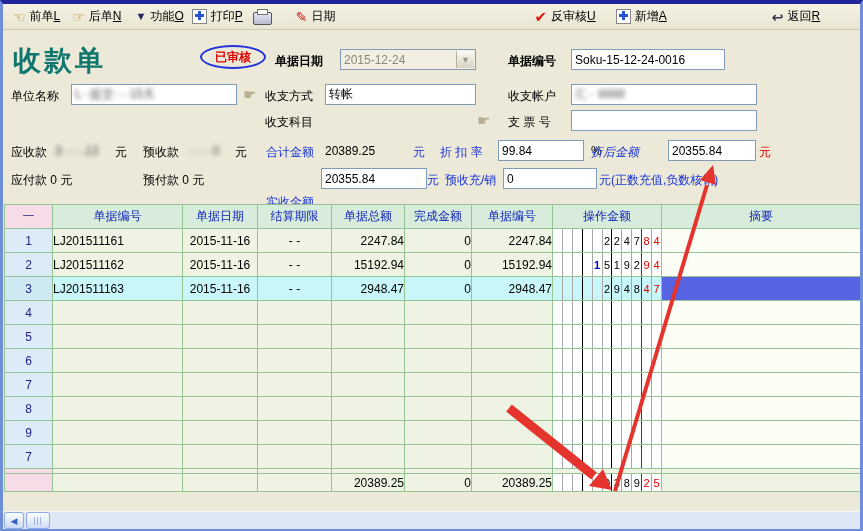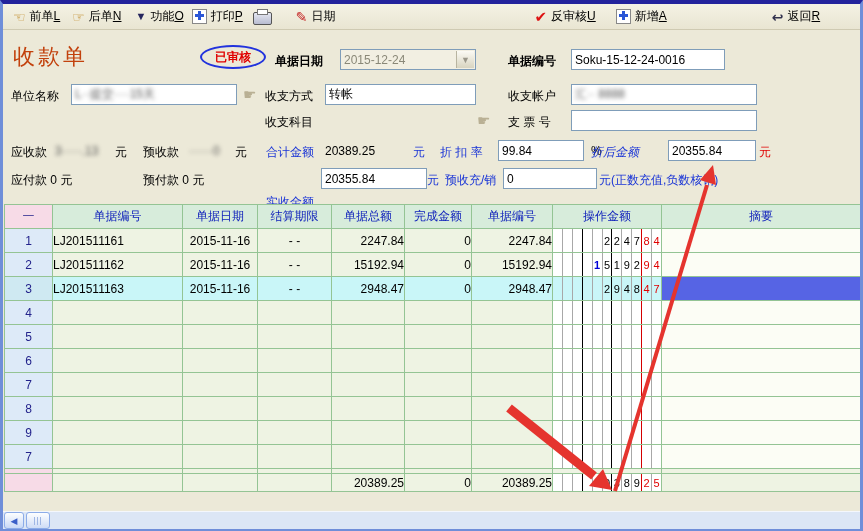--- a/index.html
+++ b/index.html
@@ -23,22 +23,22 @@
               border:1px solid #555;border-radius:2px;position:relative;margin-top:4px;}
   .ic-printer::before{content:"";position:absolute;left:3px;top:-4px;width:9px;height:4px;background:#fff;border:1px solid #777;}
   .ic-pen{color:#c42222;font-size:14px;transform:rotate(0deg);}
   .ic-check{color:#dd1111;font-size:15px;font-weight:bold;}
   .ic-return{color:#33324e;font-size:14px;font-weight:bold;}
   
   .form{position:relative;height:171px;background:#ece9d8;}
   .lbl{position:absolute;color:#000;}
   .blbl{position:absolute;color:#1a35d6;}
   .rlbl{position:absolute;color:#e00000;}
-  .ftitle{position:absolute;left:10px;top:12px;font-size:22px;font-weight:normal;
-          color:#c2410c;letter-spacing:3px;}
+  .ftitle{position:absolute;left:10px;top:12px;font-size:28px;font-weight:bold;
+          color:#0f766e;letter-spacing:3px;}
   .stamp{position:absolute;left:197px;top:15px;width:62px;height:20px;border:2px solid #2233dd;
          border-radius:50%;color:#e00000;font-weight:bold;display:flex;align-items:center;
          justify-content:center;background:transparent;}
   .tbox{position:absolute;height:19px;border:1px solid #7f9db9;background:#fff;
         padding:0 3px;font-size:12px;color:#000;display:flex;align-items:center;}
   .combo{background:#f2efe2;color:#8a8878;}
   .combo .dd{position:absolute;right:1px;top:1px;bottom:1px;width:17px;background:linear-gradient(#fbfaf4,#d8d4c0);
              border-left:1px solid #b8b4a0;color:#9a978a;font-size:9px;display:flex;align-items:center;justify-content:center;}
   .censored{filter:blur(2px);color:#555;}
   .pointer{position:absolute;color:#b9b094;font-size:15px;}

